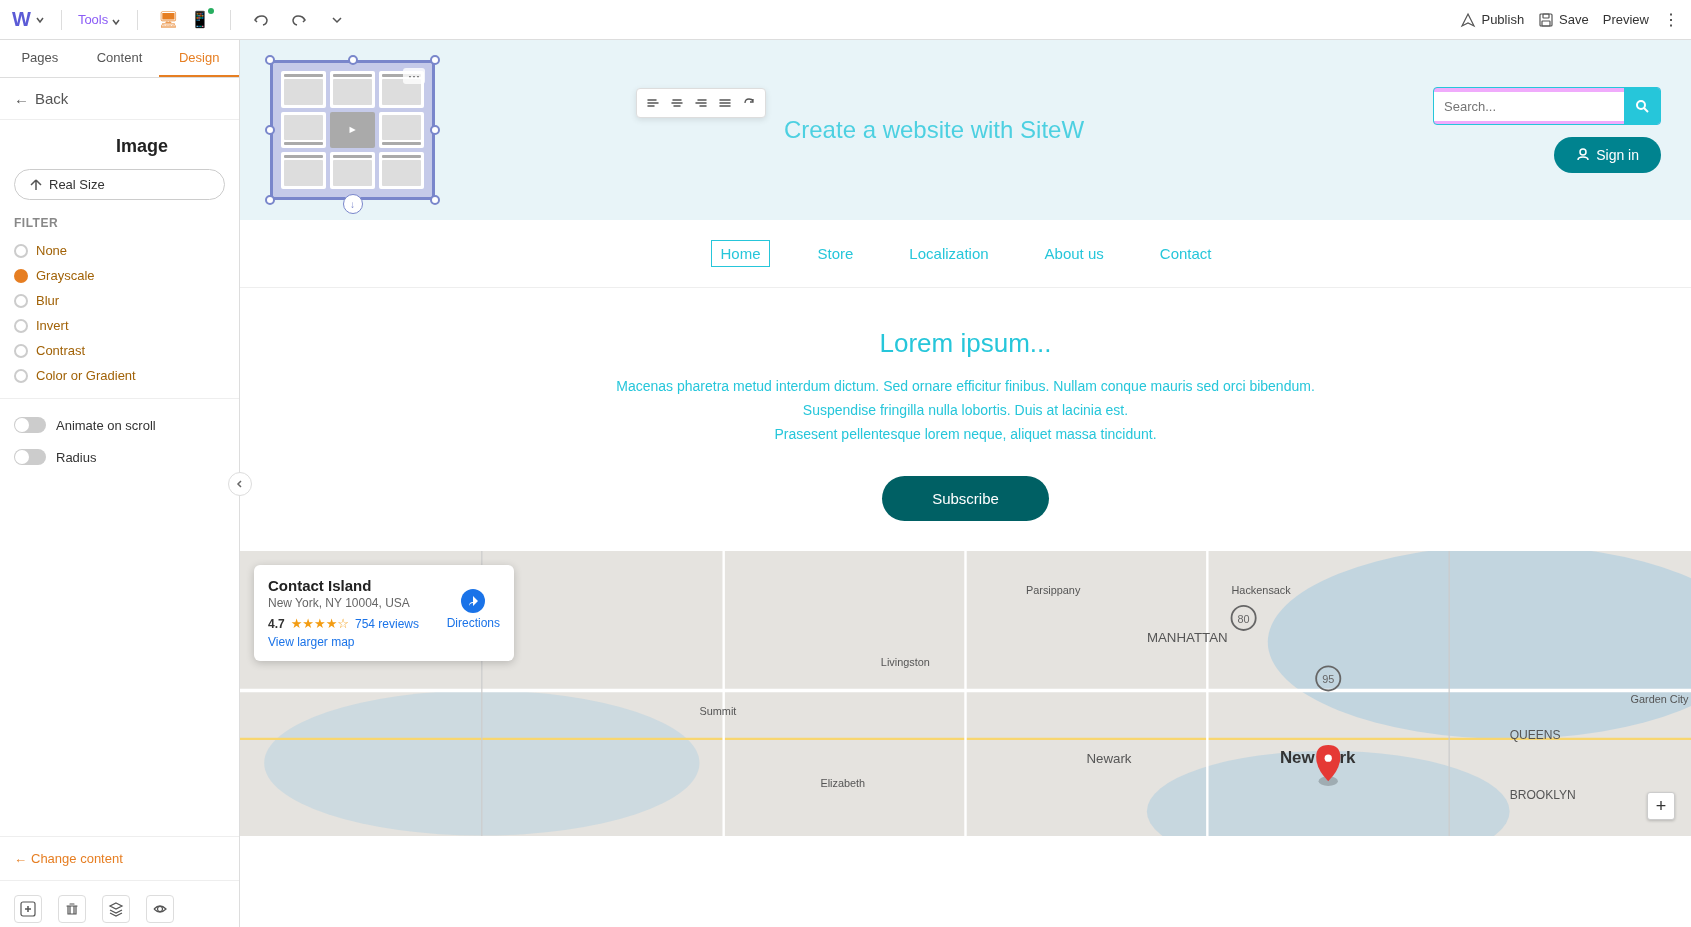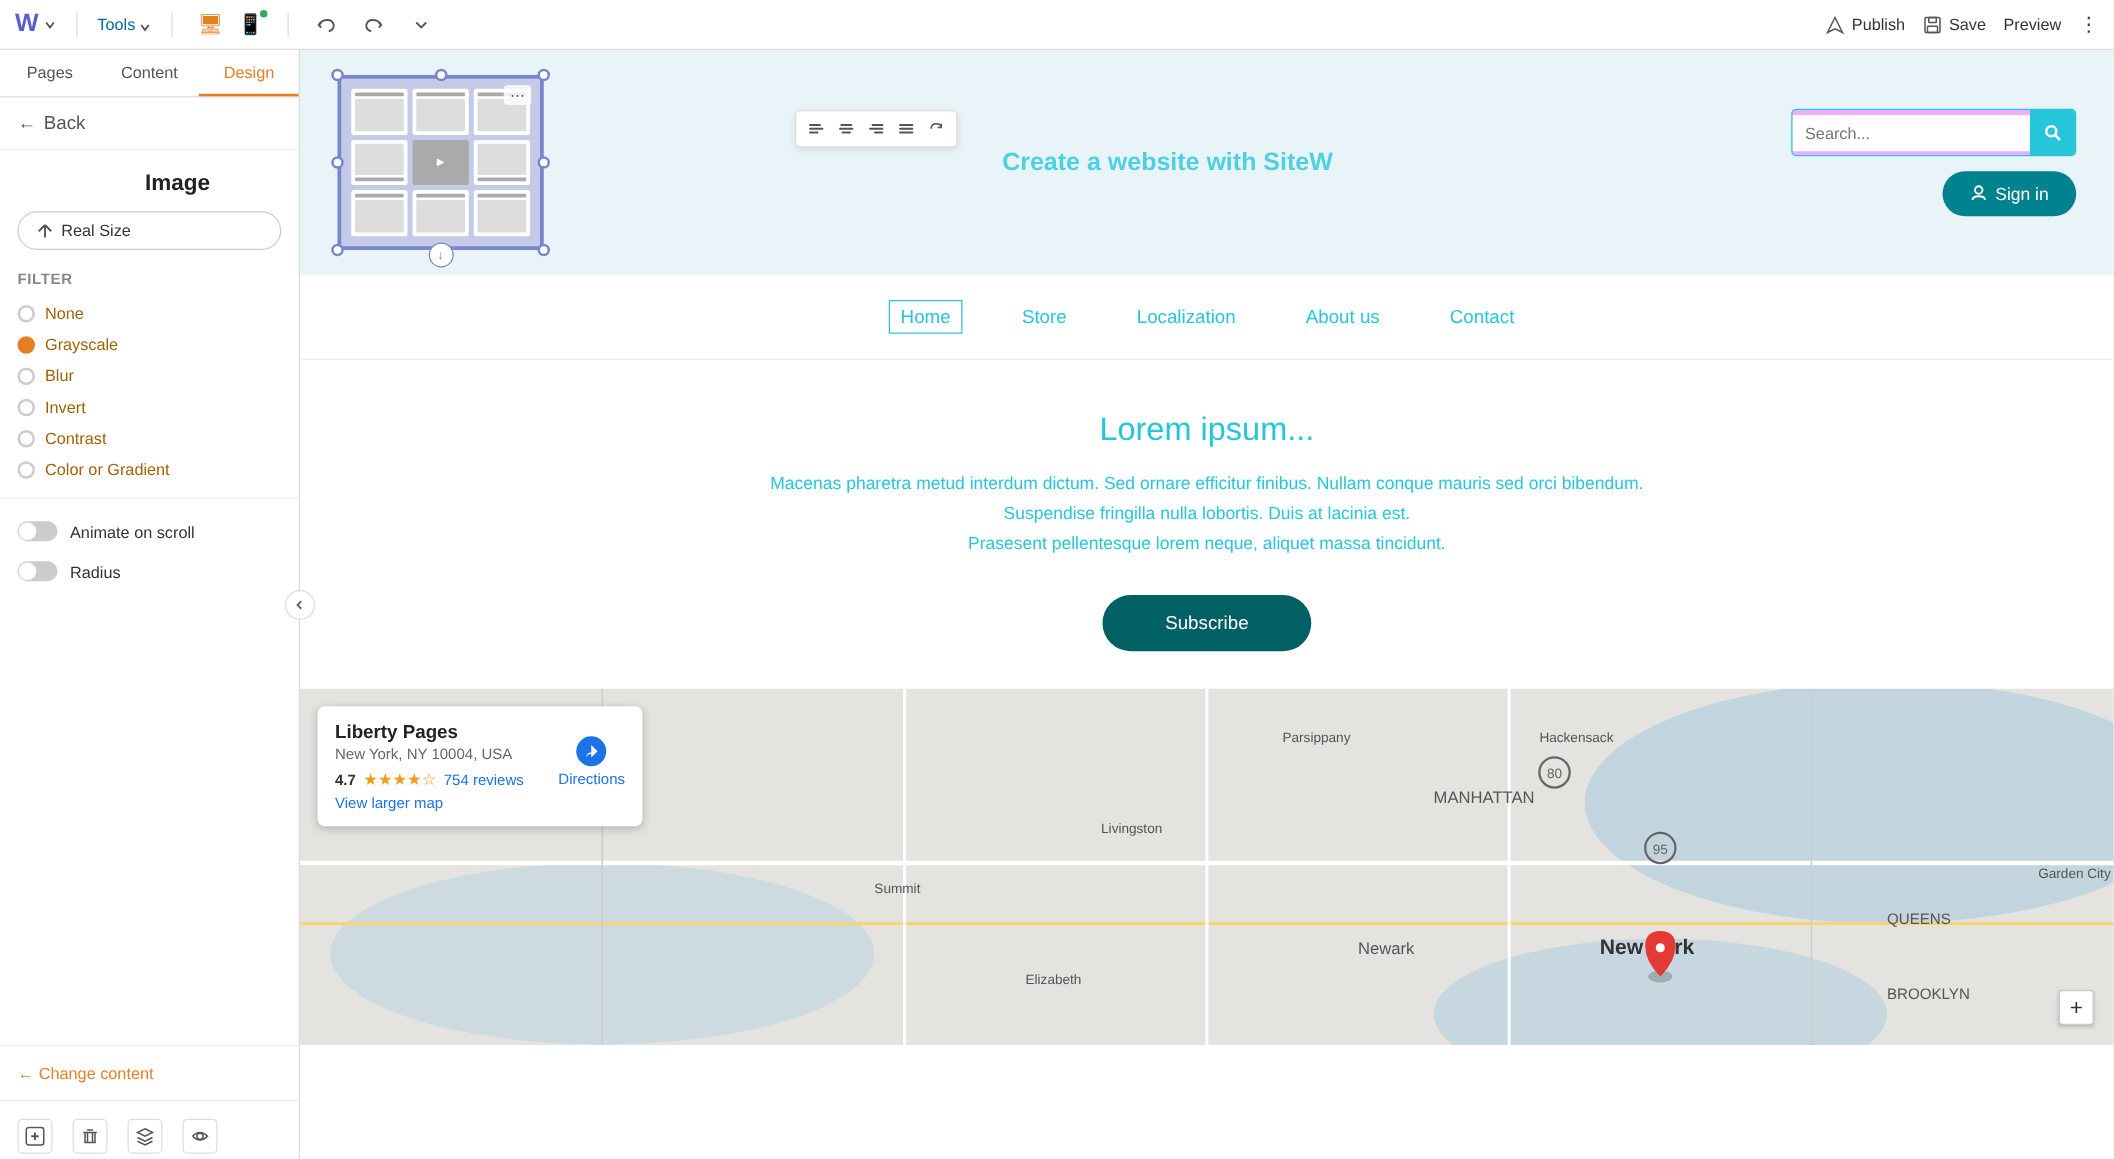--- a/index.html
+++ b/index.html
@@ -16,21 +16,21 @@
       gap: 10px;
       flex-shrink: 0;
       z-index: 10;
     }
     .topbar-logo {
       display: flex; align-items: center; gap: 4px;
       font-weight: bold; font-size: 18px; color: #5b5bd6;
     }
     .topbar-logo span { color: #5b5bd6; font-size: 20px; }
     .topbar-tools {
-      font-size: 13px; color: #0369a1; cursor: pointer;
+      font-size: 13px; color: #8b5cf6; cursor: pointer;
       display: flex; align-items: flex-end; gap: 3px;
     }
     .topbar-divider { width: 1px; height: 20px; background: #ddd; margin: 0 6px; }
     .topbar-icon-btn {
       width: 28px; height: 28px; display: flex; align-items: center; justify-content: center;
       cursor: pointer; border-radius: 4px; color: #555; font-size: 14px;
     }
     .topbar-spacer { flex: 1; }
     .topbar-right { display: flex; align-items: center; gap: 14px; }
     .topbar-publish-btn {
@@ -258,21 +258,21 @@
     }
 
     .header-center {
       flex: 1;
       display: flex;
       flex-direction: column;
       align-items: center;
     }
 
     .site-title {
-      font-size: 20px; color: #4dd0e1; font-weight: 700;
+      font-size: 24px; color: #4dd0e1; font-weight: 400;
     }
 
     .header-right {
       display: flex;
       flex-direction: column;
       align-items: flex-end;
       gap: 12px;
     }
 
     .search-bar {
@@ -753,21 +753,21 @@
           <text x="825" y="84" font-size="9" fill="#666" font-family="Arial">80</text>
           <circle cx="900" cy="130" r="10" fill="none" stroke="#666" stroke-width="1.5"></circle>
           <text x="895" y="134" font-size="9" fill="#666" font-family="Arial">95</text>
 
           <ellipse cx="900" cy="215" rx="8" ry="4" fill="rgba(0,0,0,0.2)"></ellipse>
           <path d="M900 185 Q910 185 910 195 Q910 205 900 215 Q890 205 890 195 Q890 185 900 185" fill="#e53935"></path>
           <circle cx="900" cy="196" r="3" fill="white"></circle>
         </svg>
 
         <div class="map-info-box">
-          <div class="map-place-name">Liberty Pages</div>
+          <div class="map-place-name">Contact Island</div>
           <div class="map-place-address">New York, NY 10004, USA</div>
           <div class="map-rating-row">
             <span class="map-rating-num">4.7</span>
             <span class="map-stars">★★★★☆</span>
             <span class="map-reviews">754 reviews</span>
           </div>
           <a class="map-larger-link">View larger map</a>
 
           <div class="map-directions-btn" style="position:relative; top:auto; right:auto; float:right; margin-top:-60px;">
             <div class="map-dir-icon">

